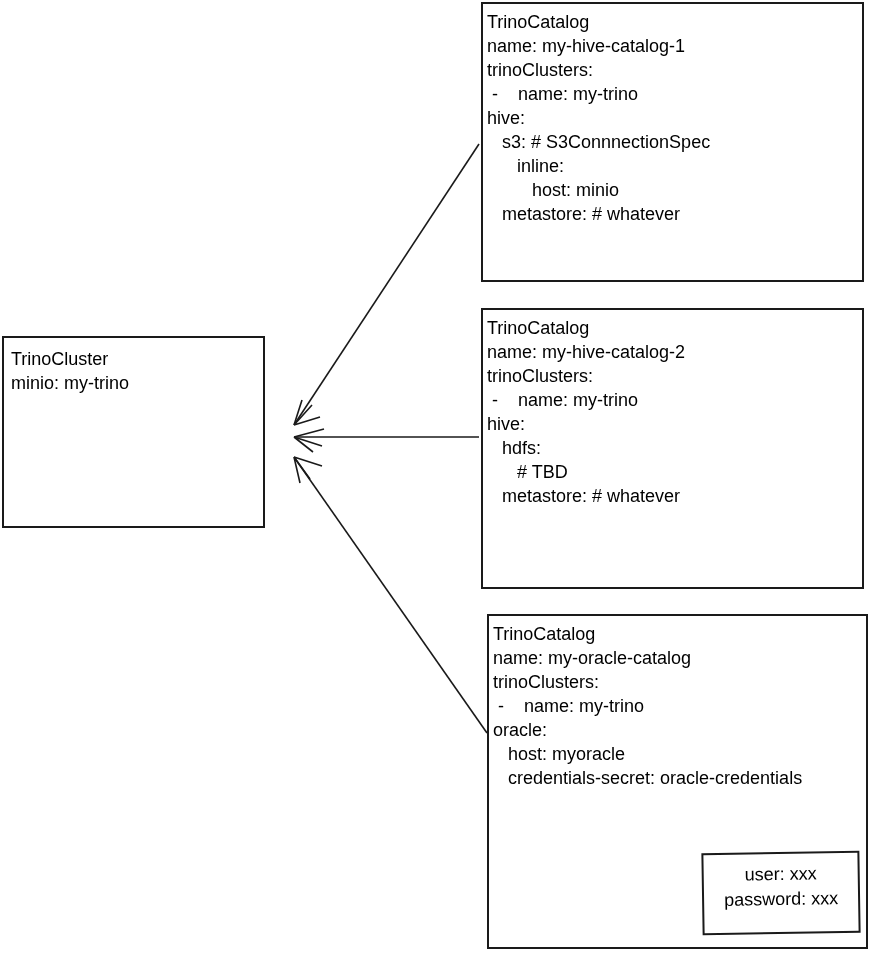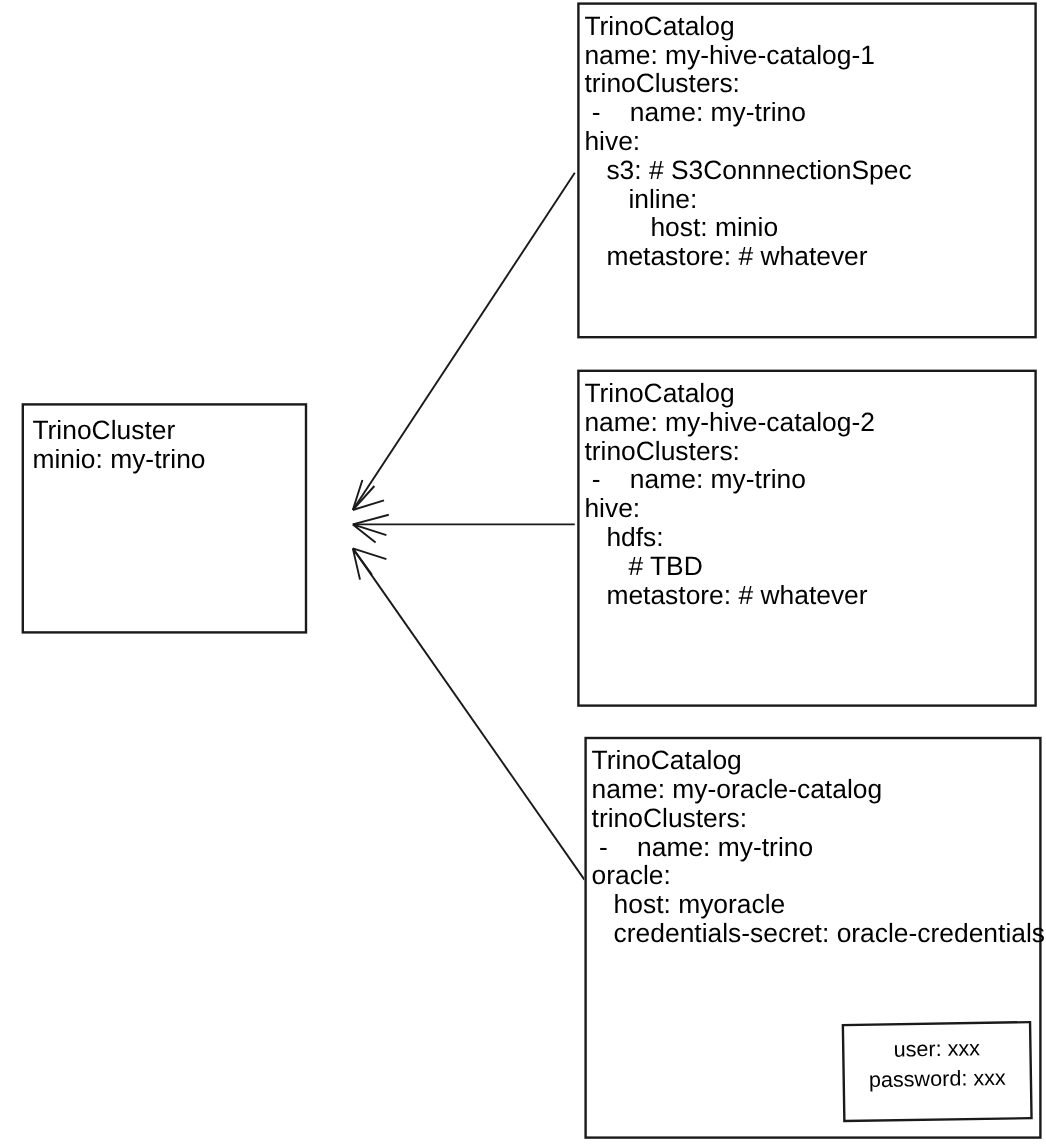--- a/index.html
+++ b/index.html
@@ -16,21 +16,21 @@
     overflow: hidden;
   }
   .box {
     position: absolute;
     box-sizing: border-box;
     border: 2px solid #1a1a1a;
     background: #ffffff;
   }
   .box-text {
     position: absolute;
-    font-size: 22px;
+    font-size: 18px;
     line-height: 24px;
     color: #000000;
     white-space: pre;
     letter-spacing: 0px;
   }
   .yaml-line {
     display: block;
     white-space: pre;
   }
   .cred-box {
@@ -85,21 +85,21 @@
       <line x1="487" y1="733" x2="294" y2="457"></line>
       <path d="M 294 457 L 322 466 M 294 457 L 310 479 M 294 457 L 300 483"></path>
     </g>
 
     <g>
       <line x1="761" y1="816" x2="786" y2="852"></line>
       <path d="M 786 852 L 766 840 M 786 852 L 781 830"></path>
     </g>
   </svg>
 
-  <div class="box" style="left:18px; top:336px; width:238px; height:192px;">
+  <div class="box" style="left:2px; top:336px; width:263px; height:192px;">
     <div class="box-text" style="left:7px; top:9px;"><span class="yaml-line">TrinoCluster</span><span class="yaml-line">minio: my-trino</span></div>
   </div>
 
   <div class="box" style="left:481px; top:2px; width:383px; height:280px;">
     <div class="box-text" style="left:4px; top:6px;"><span class="yaml-line">TrinoCatalog</span><span class="yaml-line">name: my-hive-catalog-1</span><span class="yaml-line">trinoClusters:</span><span class="yaml-line"> -    name: my-trino</span><span class="yaml-line">hive:</span><span class="yaml-line">   s3: # S3ConnnectionSpec</span><span class="yaml-line">      inline:</span><span class="yaml-line">         host: minio</span><span class="yaml-line">   metastore: # whatever</span></div>
   </div>
 
   <div class="box" style="left:481px; top:308px; width:383px; height:281px;">
     <div class="box-text" style="left:4px; top:6px;"><span class="yaml-line">TrinoCatalog</span><span class="yaml-line">name: my-hive-catalog-2</span><span class="yaml-line">trinoClusters:</span><span class="yaml-line"> -    name: my-trino</span><span class="yaml-line">hive:</span><span class="yaml-line">   hdfs:</span><span class="yaml-line">      # TBD</span><span class="yaml-line">   metastore: # whatever</span></div>
   </div>

